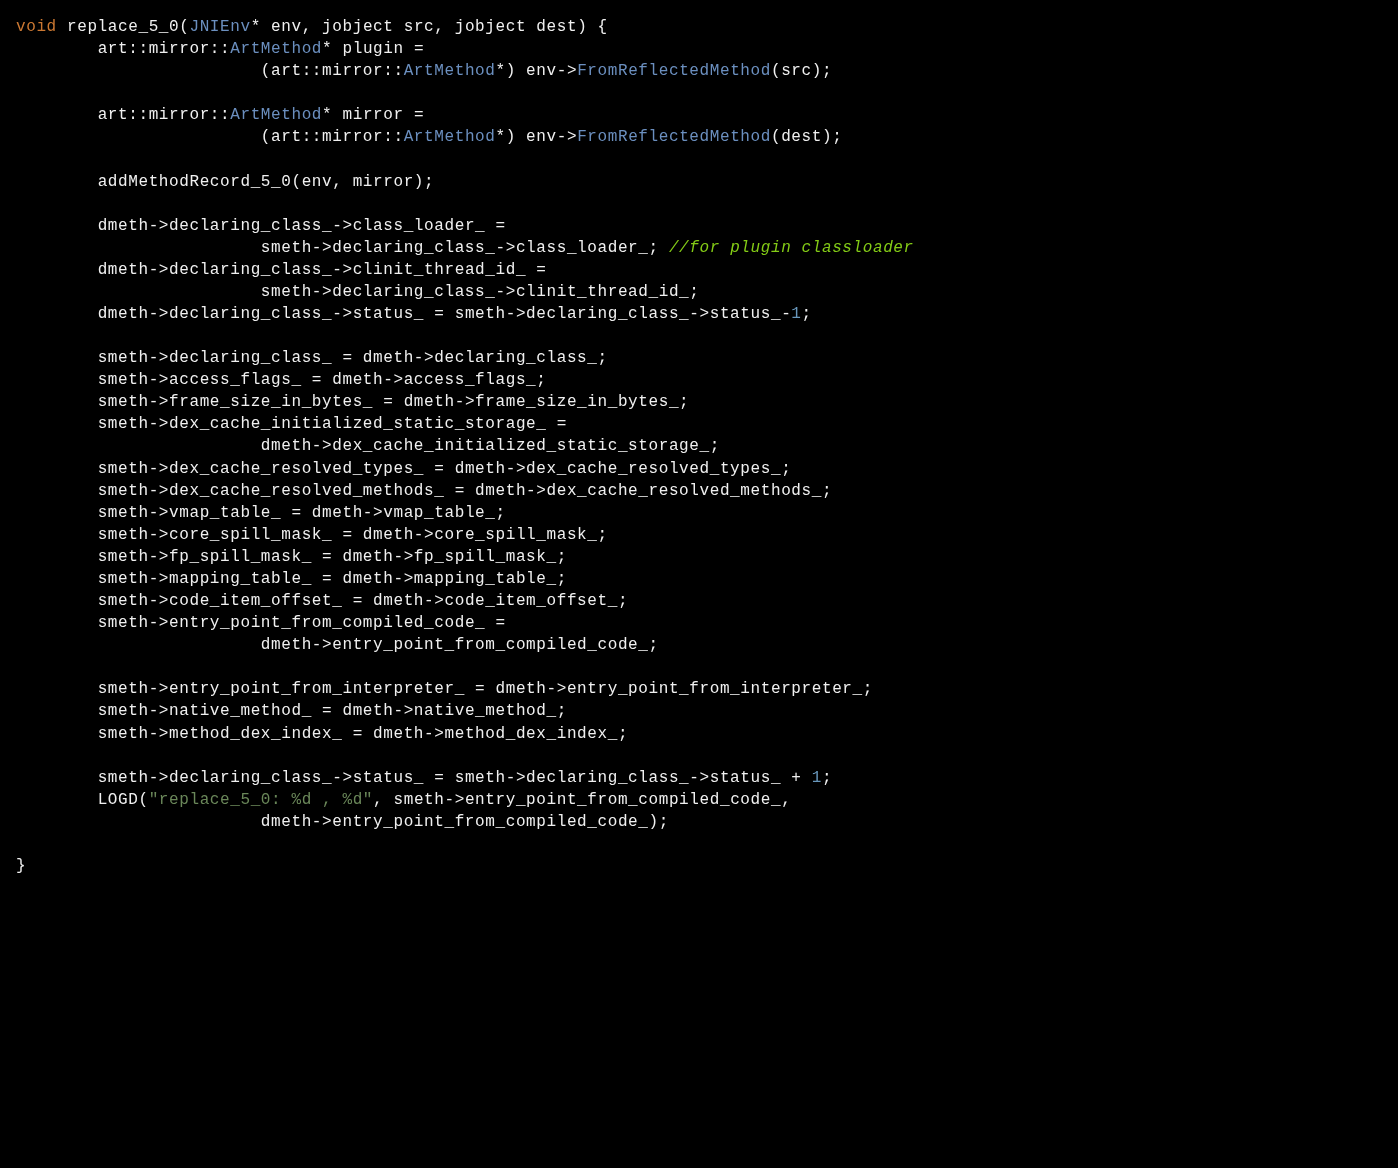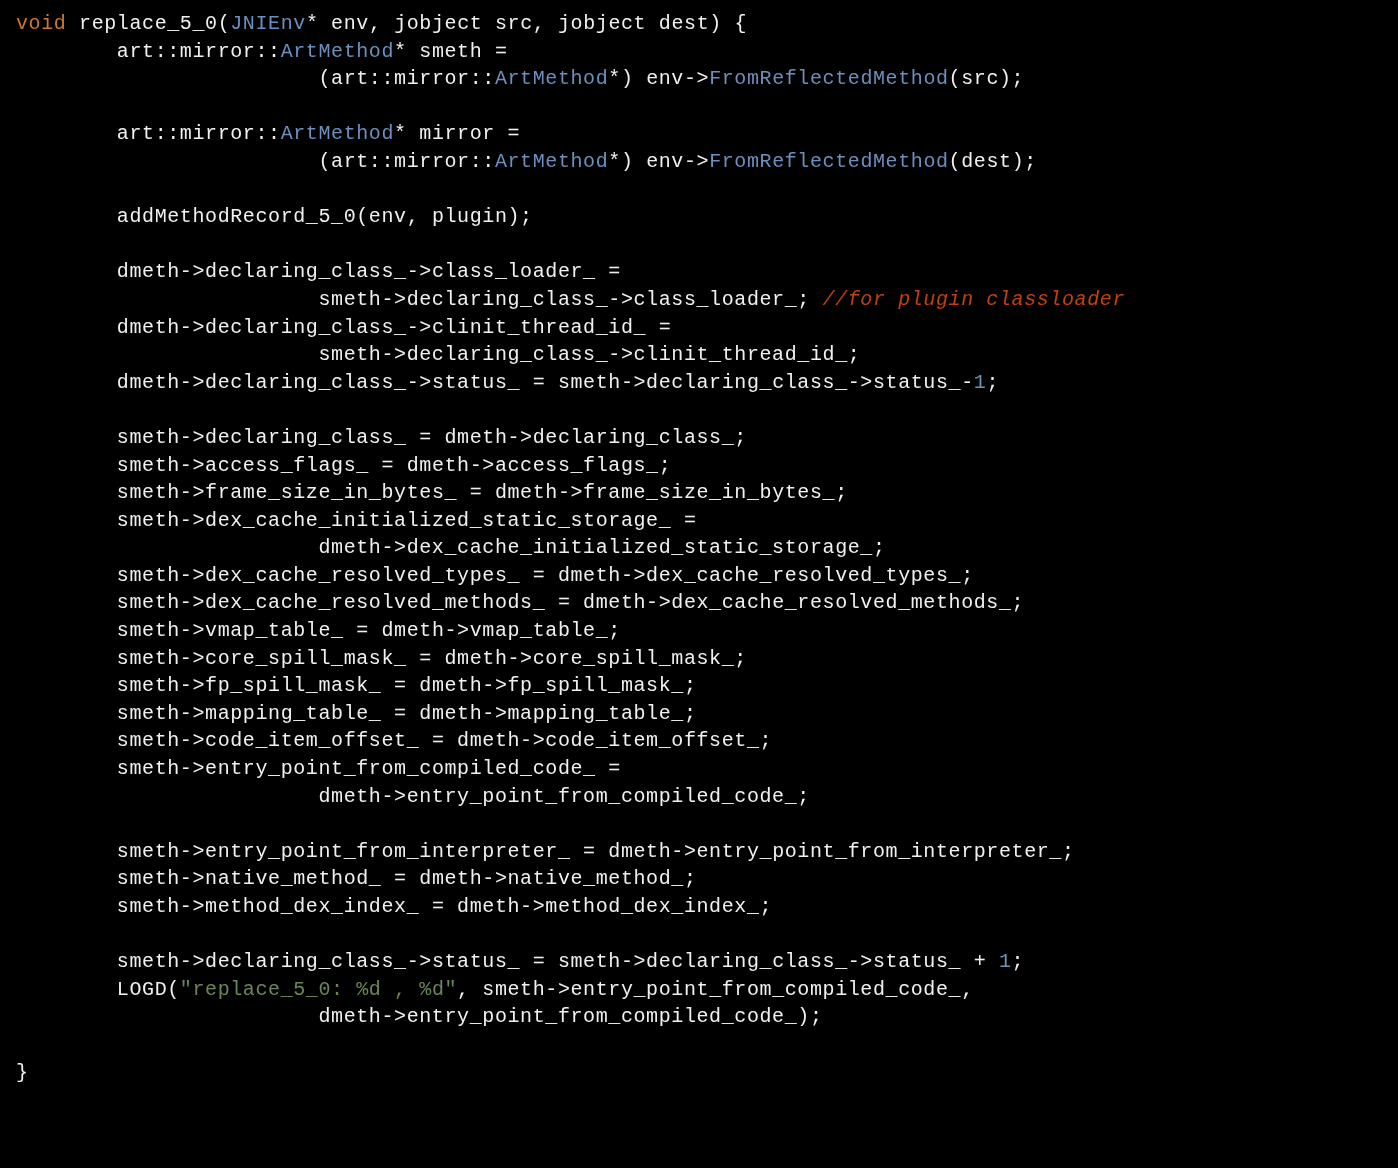--- a/index.html
+++ b/index.html
@@ -5,45 +5,45 @@
   html, body {
     margin: 0;
     padding: 0;
     background: #000;
     width: 1398px;
     height: 1168px;
     overflow: hidden;
   }
   pre.code {
     margin: 0;
-    padding: 10px 16px 10px 16px;
+    padding: 16px 16px 10px 16px;
     font-family: "Menlo", "Consolas", "Courier New", monospace;
-    font-size: 20px;
+    font-size: 16px;
     line-height: 1.38;
     letter-spacing: 0.6px;
     color: #f0f0f0;
     white-space: pre;
   }
   .kw   { color: #cb7832; }  
   .ty   { color: #6b8fbf; }  
   .num  { color: #6897bb; }  
-  .cm   { color: #c2410c; font-style: italic; } 
+  .cm   { color: #84cc16; font-style: italic; } 
   .str  { color: #6a8759; }  
 </style>
 </head>
 <body>
 
 <pre class="code"><span class="kw">void</span> <span>replace_5_0</span>(<span class="ty">JNIEnv</span>* <span>env</span>, <span>jobject</span> <span>src</span>, <span>jobject</span> <span>dest</span>) {
-        <span>art::mirror::</span><span class="ty">ArtMethod</span>* <span>smeth</span> =
+        <span>art::mirror::</span><span class="ty">ArtMethod</span>* <span>plugin</span> =
                         (<span>art::mirror::</span><span class="ty">ArtMethod</span>*) <span>env</span>-&gt;<span class="ty">FromReflectedMethod</span>(<span>src</span>);
 
         <span>art::mirror::</span><span class="ty">ArtMethod</span>* <span>mirror</span> =
                         (<span>art::mirror::</span><span class="ty">ArtMethod</span>*) <span>env</span>-&gt;<span class="ty">FromReflectedMethod</span>(<span>dest</span>);
 
-        <span>addMethodRecord_5_0(env, plugin);</span>
+        <span>addMethodRecord_5_0(env, mirror);</span>
 
         <span>dmeth-&gt;declaring_class_-&gt;class_loader_ =</span>
                         <span>smeth-&gt;declaring_class_-&gt;class_loader_;</span> <span class="cm">//for plugin classloader</span>
         <span>dmeth-&gt;declaring_class_-&gt;clinit_thread_id_ =</span>
                         <span>smeth-&gt;declaring_class_-&gt;clinit_thread_id_;</span>
         <span>dmeth-&gt;declaring_class_-&gt;status_ = smeth-&gt;declaring_class_-&gt;status_-</span><span class="num">1</span><span>;</span>
 
         <span>smeth-&gt;declaring_class_ = dmeth-&gt;declaring_class_;</span>
         <span>smeth-&gt;access_flags_ = dmeth-&gt;access_flags_;</span>
         <span>smeth-&gt;frame_size_in_bytes_ = dmeth-&gt;frame_size_in_bytes_;</span>

